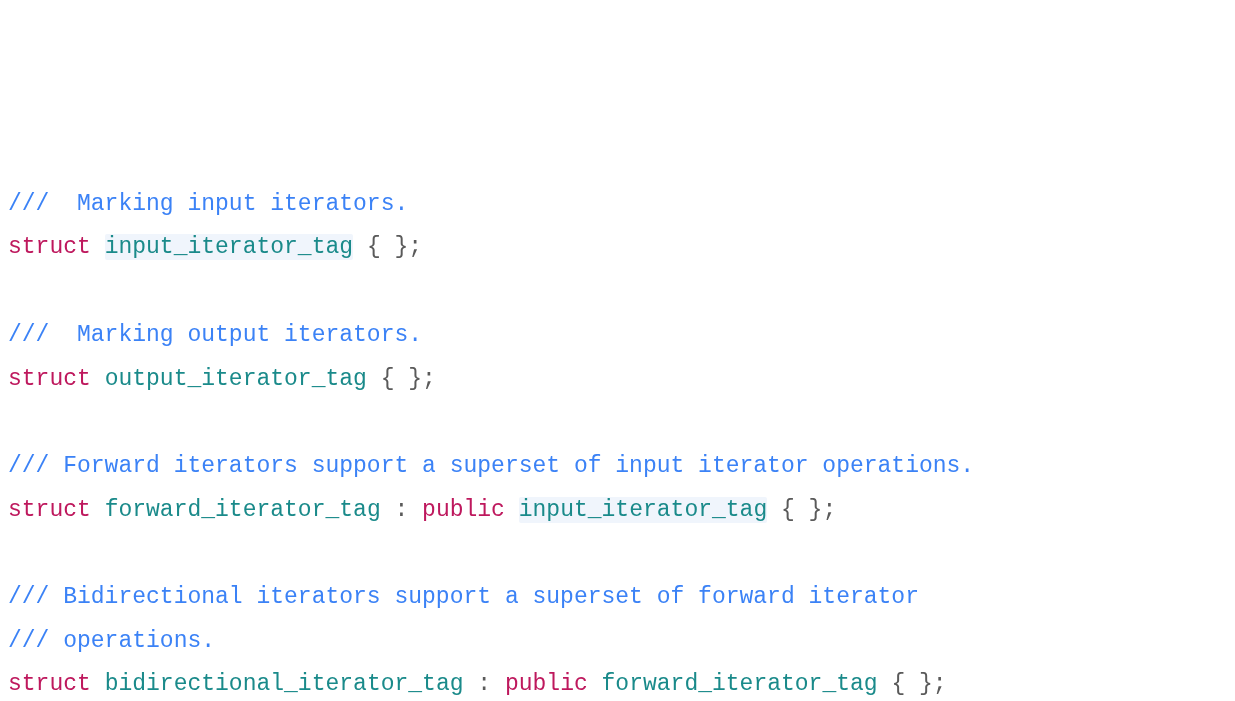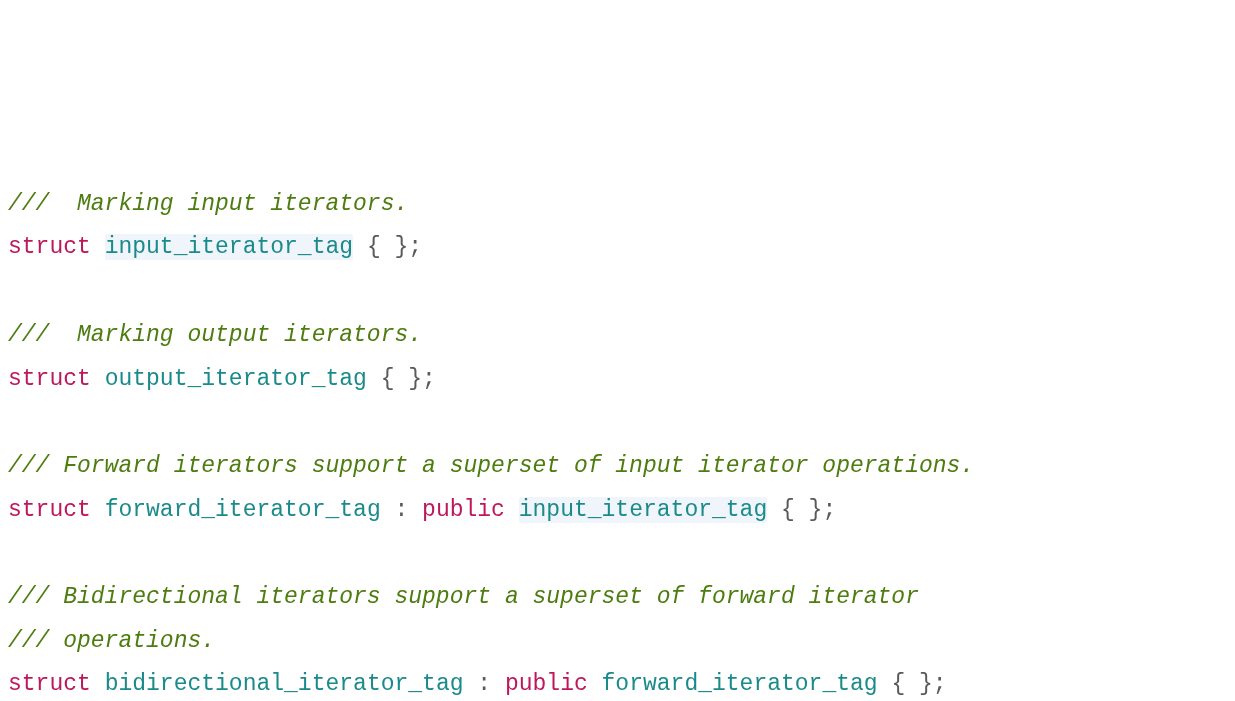--- a/index.html
+++ b/index.html
@@ -10,22 +10,21 @@
     body {
       background: #ffffff;
       font-family: 'Menlo', 'Monaco', 'Consolas', 'Courier New', monospace;
       font-size: 23px;
       line-height: 1.9;
       padding: 8px;
       white-space: pre;
       color: #4a4a4a;
     }
     .comment {
-      color: #4d7c0f;
-      font-style: italic;
+      color: #3b82f6;
     }
     .keyword {
       color: #be185d;
     }
     .type {
       color: #1a8a8a;
       margin-top: 16px;
     }
     .punct {
       color: #5a5a5a;

